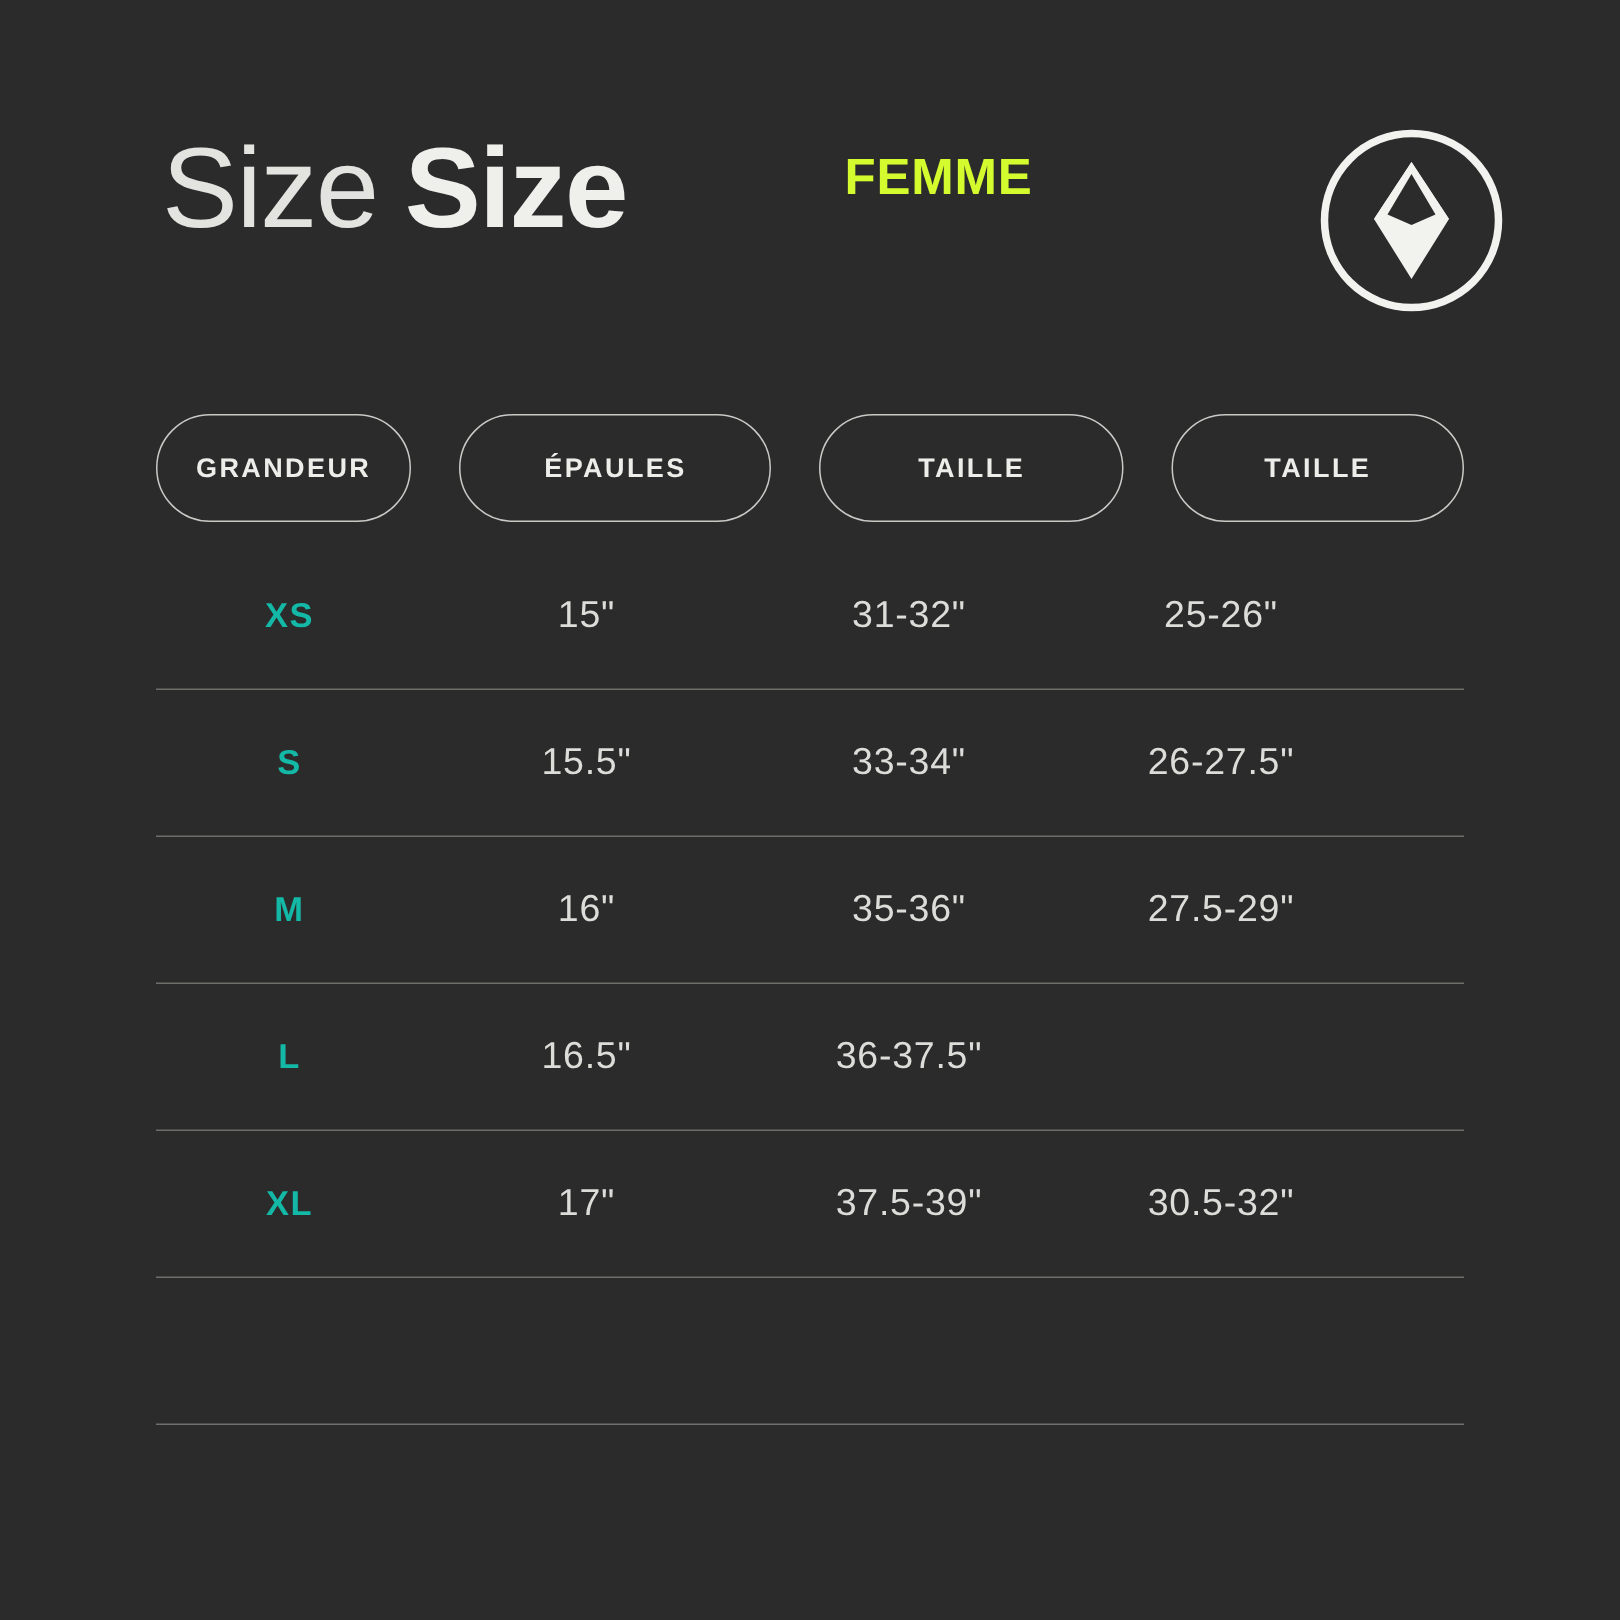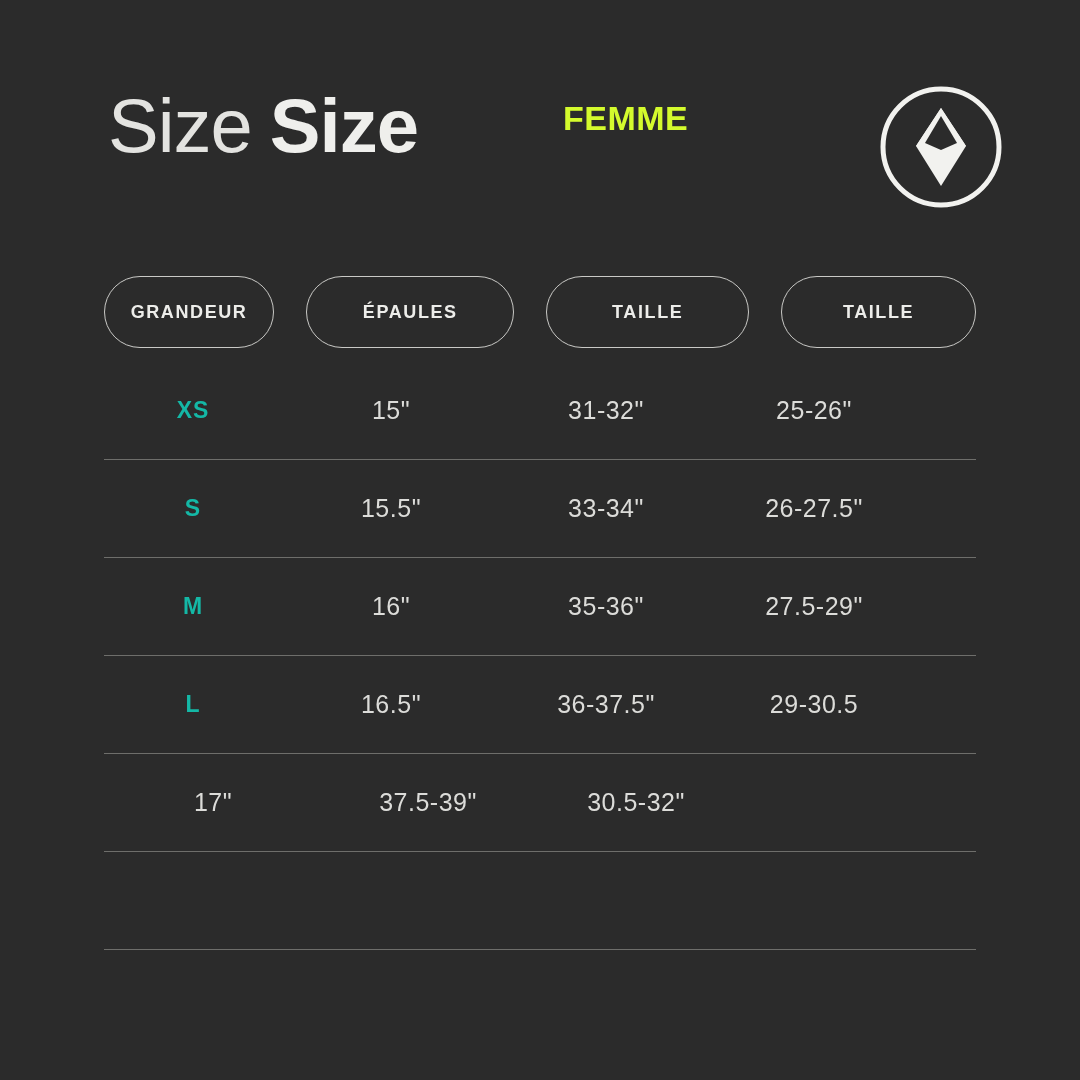--- a/index.html
+++ b/index.html
@@ -184,24 +184,24 @@
       <div class="cell size c0">M</div>
       <div class="cell c1">16"</div>
       <div class="cell c2">35-36"</div>
       <div class="cell c3">27.5-29"</div>
     </div>
 
     <div class="row">
       <div class="cell size c0">L</div>
       <div class="cell c1">16.5"</div>
       <div class="cell c2">36-37.5"</div>
-      <div class="cell c3">29-30.5</div>
-    </div>
-
-    <div class="row">
+    </div>
+
+    <div class="row">
+      <div class="cell size c0">XL</div>
       <div class="cell c1">17"</div>
       <div class="cell c2">37.5-39"</div>
       <div class="cell c3">30.5-32"</div>
     </div>
 
     <div class="spacer-row"></div>
 
   </div>
 
 </div>

